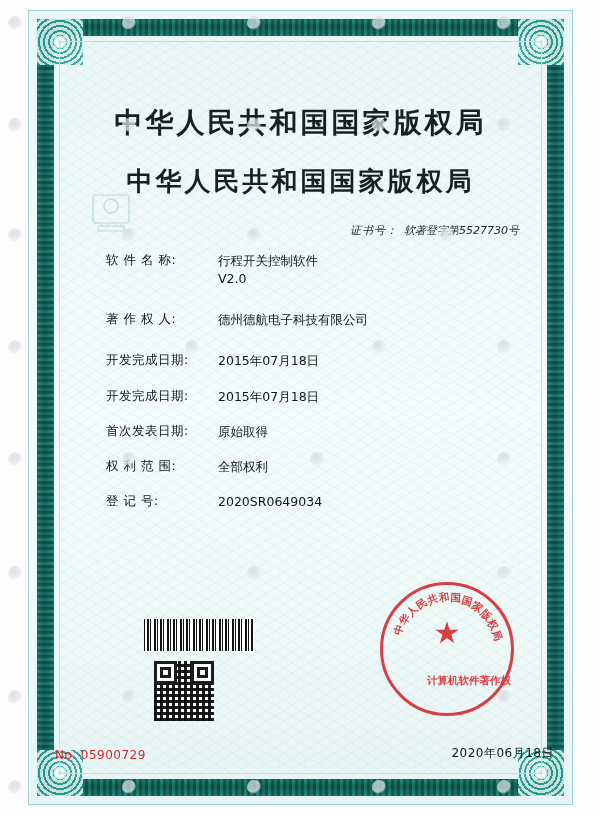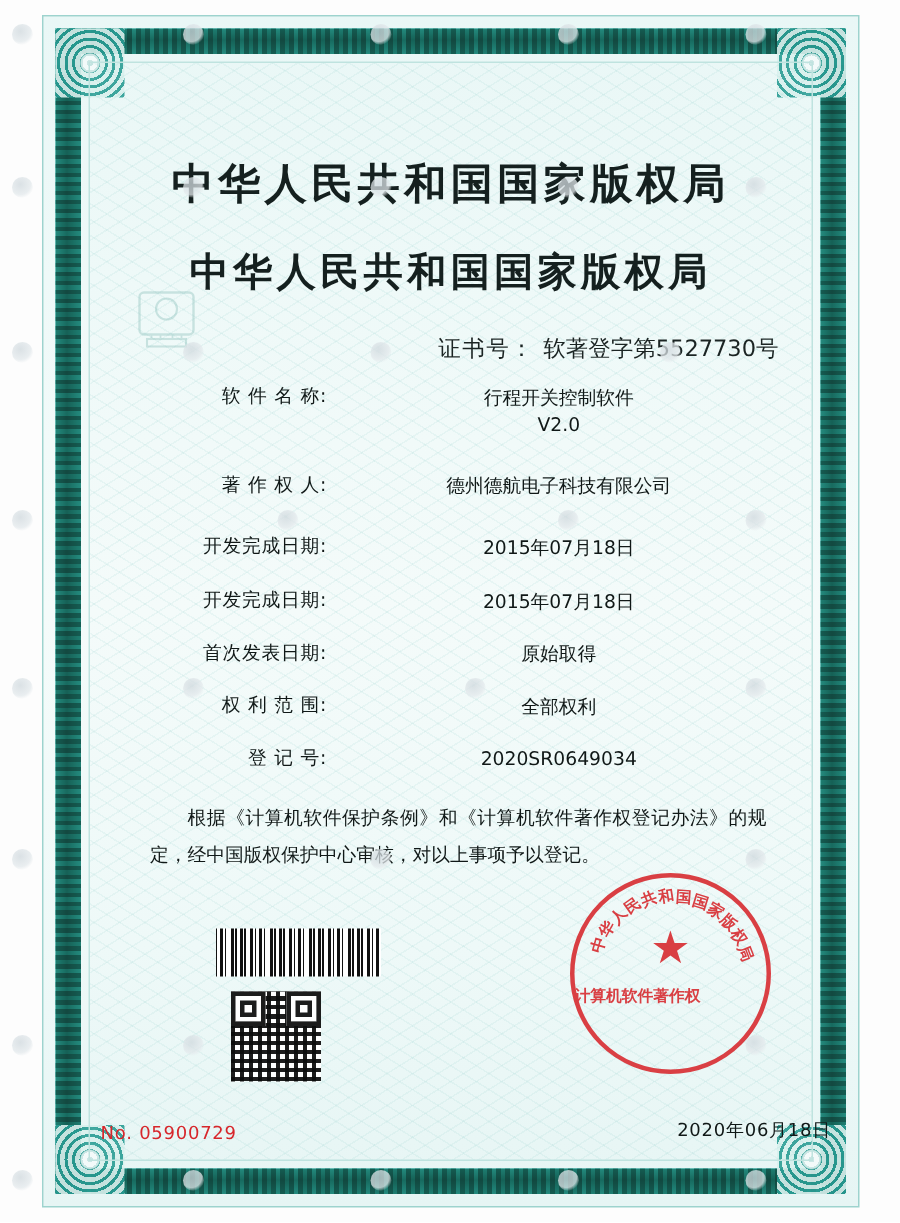--- a/index.html
+++ b/index.html
@@ -132,23 +132,24 @@
   .title-sub {
     font-size: 26px;
     letter-spacing: 3px;
     margin-top: 22px;
   }
 
   .cert-no-line {
     margin-top: 24px;
     text-align: right;
     padding-right: 8px;
-    font-size: 15px;
+    font-size: 11px;
     color: #1b2423;
     font-family: "DejaVu Sans", "Liberation Sans", sans-serif;
+    font-style: italic;
   }
   .cert-no-line .lbl { letter-spacing: 1px; }
   .cert-no-line .val { margin-left: 6px; }
 
   .fields {
     margin-top: 14px;
     padding-left: 32px;
     position: relative;
   }
   .field-row {
@@ -157,27 +158,25 @@
     margin-bottom: 17px;
     font-size: 12.5px;
     color: #101817;
     font-family: "DejaVu Sans", "Liberation Sans", sans-serif;
   }
   .field-label {
     width: 112px;
     flex: 0 0 112px;
     letter-spacing: 0.5px;
     white-space: nowrap;
-    text-align: right;
   }
   .field-value {
     flex: 1;
     line-height: 1.45;
     white-space: pre-line;
-    text-align: center;
   }
 
   .gap-sm { height: 6px; }
 
   .paragraph {
     margin-top: 16px;
     font-size: 12.5px;
     line-height: 2.0;
     color: #101817;
     padding: 0 16px 0 26px;
@@ -248,38 +247,37 @@
   .seal .star {
     position: absolute;
     left: 50%; top: 33px;
     transform: translateX(-50%);
     font-size: 30px;
     line-height: 1;
     color: #d7262b;
   }
   .seal .seal-lines {
     position: absolute;
-    left: 0; right: 0; top: 72px;
-    text-align: left;
+    left: 0; right: 0; top: 88px;
+    text-align: right;
     font-size: 10.5px;
     line-height: 1.5;
     font-family: "DejaVu Serif", "Liberation Serif", serif;
     font-weight: 700;
   }
 
   .footer {
     position: absolute;
     left: 26px; right: 18px; bottom: 42px;
     display: flex;
     justify-content: space-between;
     align-items: flex-end;
     font-size: 12px;
     z-index: 7;
     font-family: "DejaVu Sans", "Liberation Sans", sans-serif;
-    padding-left: 12px;
   }
   .footer .serial { color: #d7262b; letter-spacing: .5px; }
   .footer .issue-date { color: #101817; letter-spacing: .5px; }
 
   .emblem {
     position: absolute;
     left: 60px; top: 178px;
     width: 44px; height: 46px;
     z-index: 5;
     opacity: .35;
@@ -394,23 +392,20 @@
           <div class="field-value">全部权利</div>
         </div>
 
         <div class="field-row">
           <div class="field-label">登 记 号:</div>
           <div class="field-value">2020SR0649034</div>
         </div>
 
       </div>
 
-      <div class="paragraph">
-        <p>根据《计算机软件保护条例》和《计算机软件著作权登记办法》的规定，经中国版权保护中心审核，对以上事项予以登记。</p>
-      </div>
 
     </div>
 
     <div class="barcode"></div>
     <div class="qr"></div>
 
     <div class="seal">
       <div class="ring-text">
         <span style="transform:rotate(-74deg) translate(0,-58px) rotate(0deg);">中</span>
         <span style="transform:rotate(-61deg) translate(0,-58px);">华</span>

